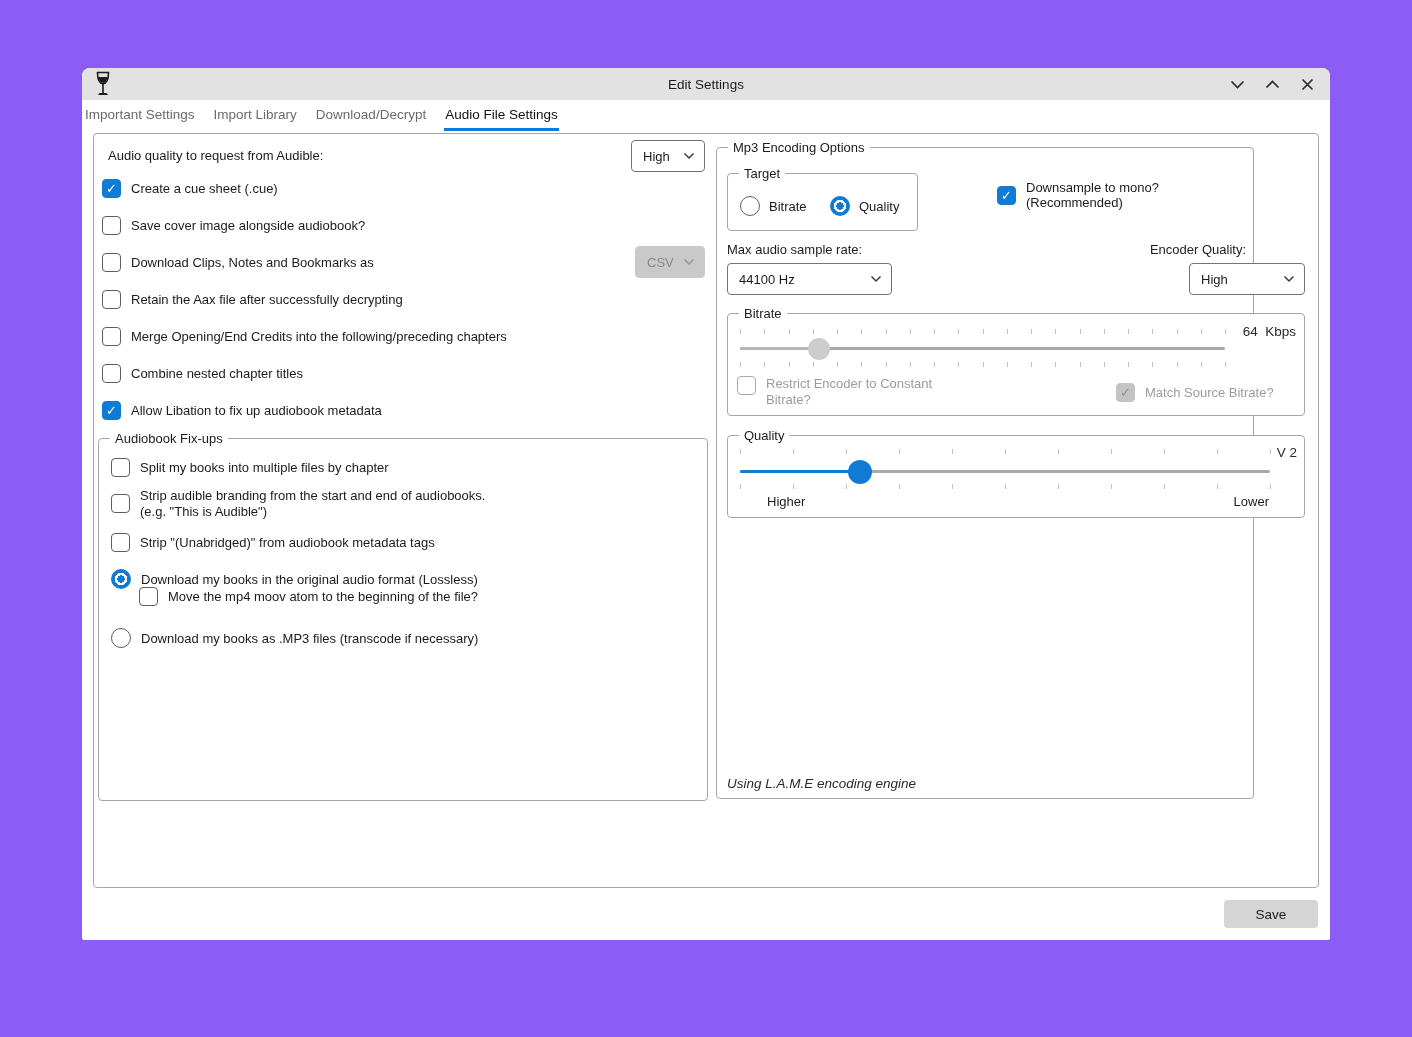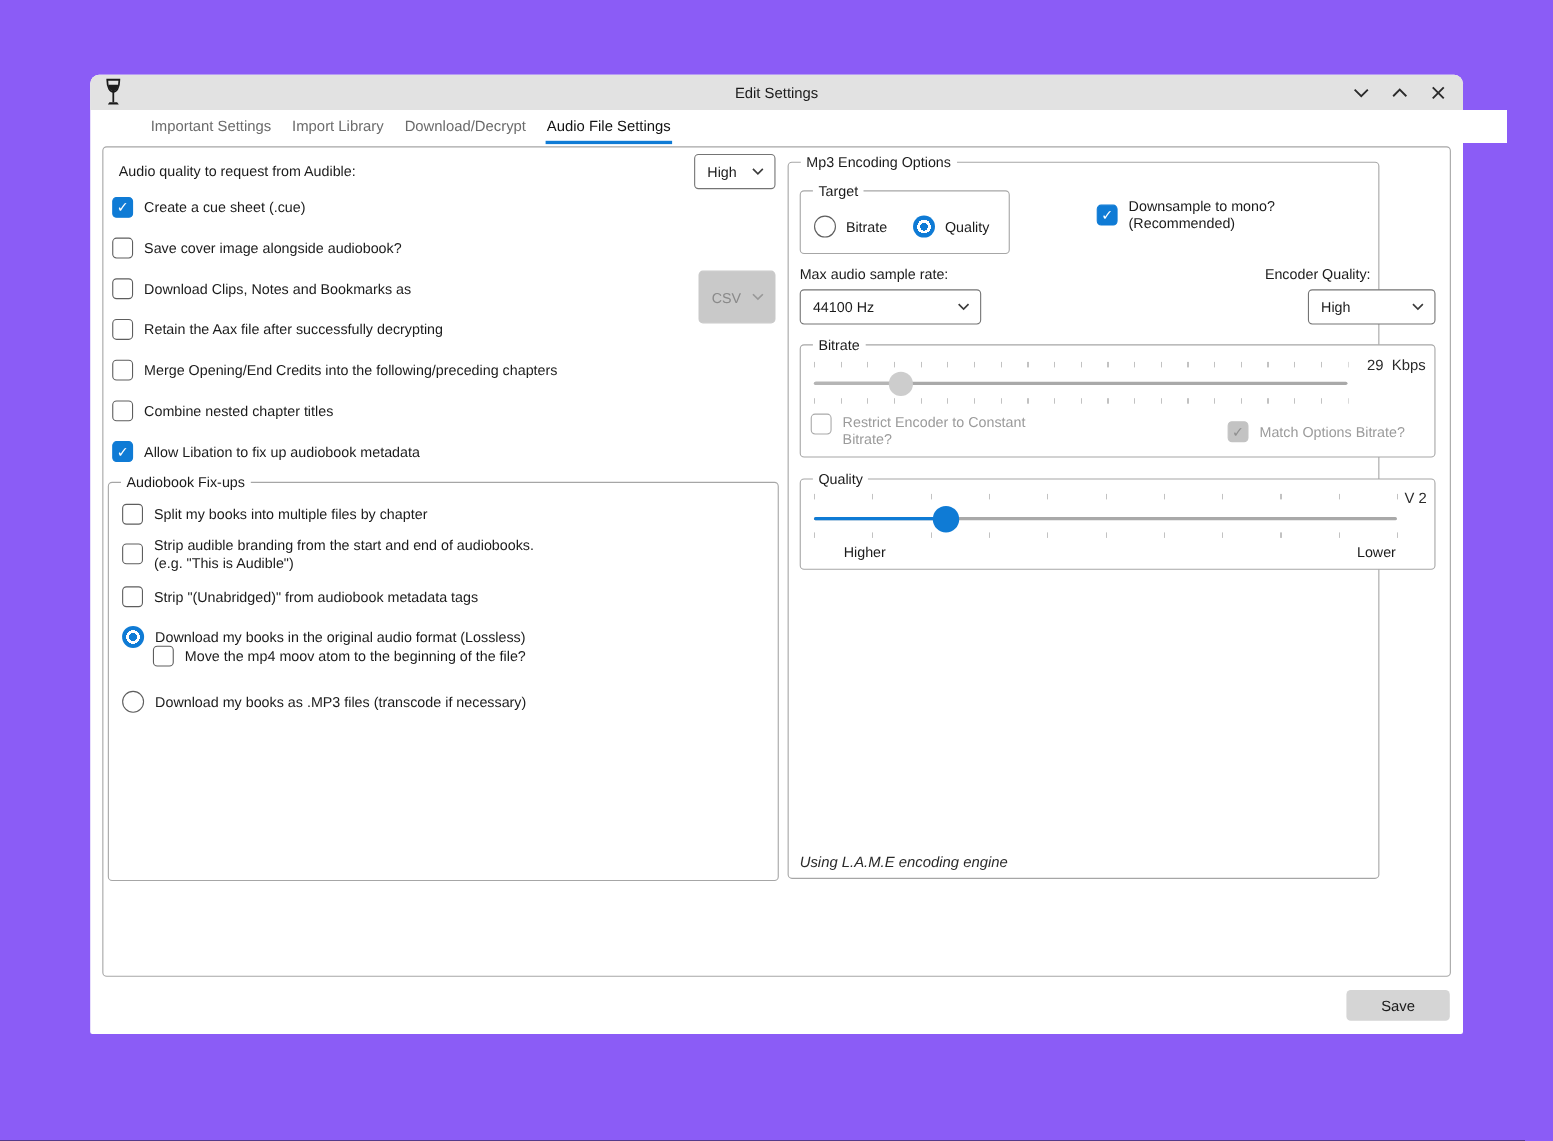--- a/index.html
+++ b/index.html
@@ -13,21 +13,21 @@
   
   .titlebar { position:absolute; left:0; top:0; width:100%; height:32px; background:#e2e2e2;
               border-radius:8px 8px 0 0; display:flex; align-items:center; }
   .app-icon { position:absolute; left:11px; top:3px; }
   .title { position:absolute; left:0; width:100%; text-align:center; font-size:13.5px; color:#1b1b1b; }
   .winbtns { position:absolute; right:14px; top:0; height:32px; display:flex; align-items:center; gap:17px; }
   .winbtn { width:18px; height:18px; display:flex; align-items:center; justify-content:center; cursor:default; }
 
   
   .tabs { position:absolute; left:0; top:32px; width:100%; height:30px; display:flex;
-          align-items:flex-start; padding:6px 0 0 14px; background:#fff;margin-left:40px; }
+          align-items:flex-start; padding:6px 0 0 2px; background:#fff; }
   .tab { font-size:13.5px; color:#6b6b6b; padding:1px 1px 6px 1px; margin-right:17px; }
   .tab.active { color:#111; border-bottom:3px solid var(--accent); }
 
   :root, .stage { --accent:#0f7bd5; --dis:#9b9b9b; --disbg:#c9c9c9; --bd:#a6a6a6; }
 
   
   .panel { position:absolute; left:11px; top:65px; width:1226px; height:755px;
            border:1px solid var(--bd); border-radius:4px; background:#fff; }
 
   .lbl { font-size:13px; color:#1b1b1b; }
@@ -141,21 +141,21 @@
         <span class="lbl">Create a cue sheet (.cue)</span>
       </div>
       <div class="cbrow" style="left:8px;top:81px;">
         <span class="cb"></span>
         <span class="lbl">Save cover image alongside audiobook?</span>
       </div>
       <div class="cbrow" style="left:8px;top:118px;">
         <span class="cb"></span>
         <span class="lbl">Download Clips, Notes and Bookmarks as</span>
       </div>
-      <div class="dd dis" style="left:541px;top:112px;width:70px;height:48px;">
+      <div class="dd dis" style="left:541px;top:112px;width:70px;height:32px;">
         <span>CSV</span>
         <span class="chev">
             <svg width="12" height="8" viewBox="0 0 12 8">
               <polyline points="1.5,1.5 6,6 10.5,1.5" fill="none" stroke="currentColor" stroke-width="1.5"></polyline>
             </svg>
           </span>
       </div>
       <div class="cbrow" style="left:8px;top:155px;">
         <span class="cb"></span>
         <span class="lbl">Retain the Aax file after successfully decrypting</span>
@@ -244,29 +244,29 @@
 
         <div class="group" style="left:10px;top:165px;width:578px;height:103px;">
           <span class="legend">Bitrate</span>
           <div class="ticks" style="--step:24.25px;left:12px;top:15px;width:486px;"></div>
           <div class="track dis" style="left:12px;top:33px;width:485px;">
             <div class="fill" style="width: 16.5%;"></div>
             <div class="thumb dis" style="left: 16.5%;"></div>
           </div>
           <div class="ticks" style="--step:24.25px;left:12px;top:48px;width:486px;"></div>
           <span class="slider-val" style="right:8px;top:10px;">
-            <span>29</span>&nbsp;&nbsp;<span>Kbps</span>
+            <span>64</span>&nbsp;&nbsp;<span>Kbps</span>
           </span>
           <div class="cbrow top" style="left:9px;top:62px;">
             <span class="cb dis"></span>
             <span class="lbl dis" style="width:212px;line-height:16px;">Restrict Encoder to Constant Bitrate?</span>
           </div>
           <div class="cbrow" style="left:388px;top:68px;">
             <span class="cb dis-checked">✓</span>
-            <span class="lbl dis">Match Options Bitrate?</span>
+            <span class="lbl dis">Match Source Bitrate?</span>
           </div>
         </div>
 
         <div class="group" style="left:10px;top:287px;width:578px;height:83px;">
           <span class="legend">Quality</span>
           <div class="ticks" style="--step:53px;left:12px;top:13px;width:531px;"></div>
           <div class="track" style="left:12px;top:34px;width:530px;">
             <div class="fill" style="width: 22.6%;"></div>
             <div class="thumb" style="left: 22.6%;"></div>
           </div>

